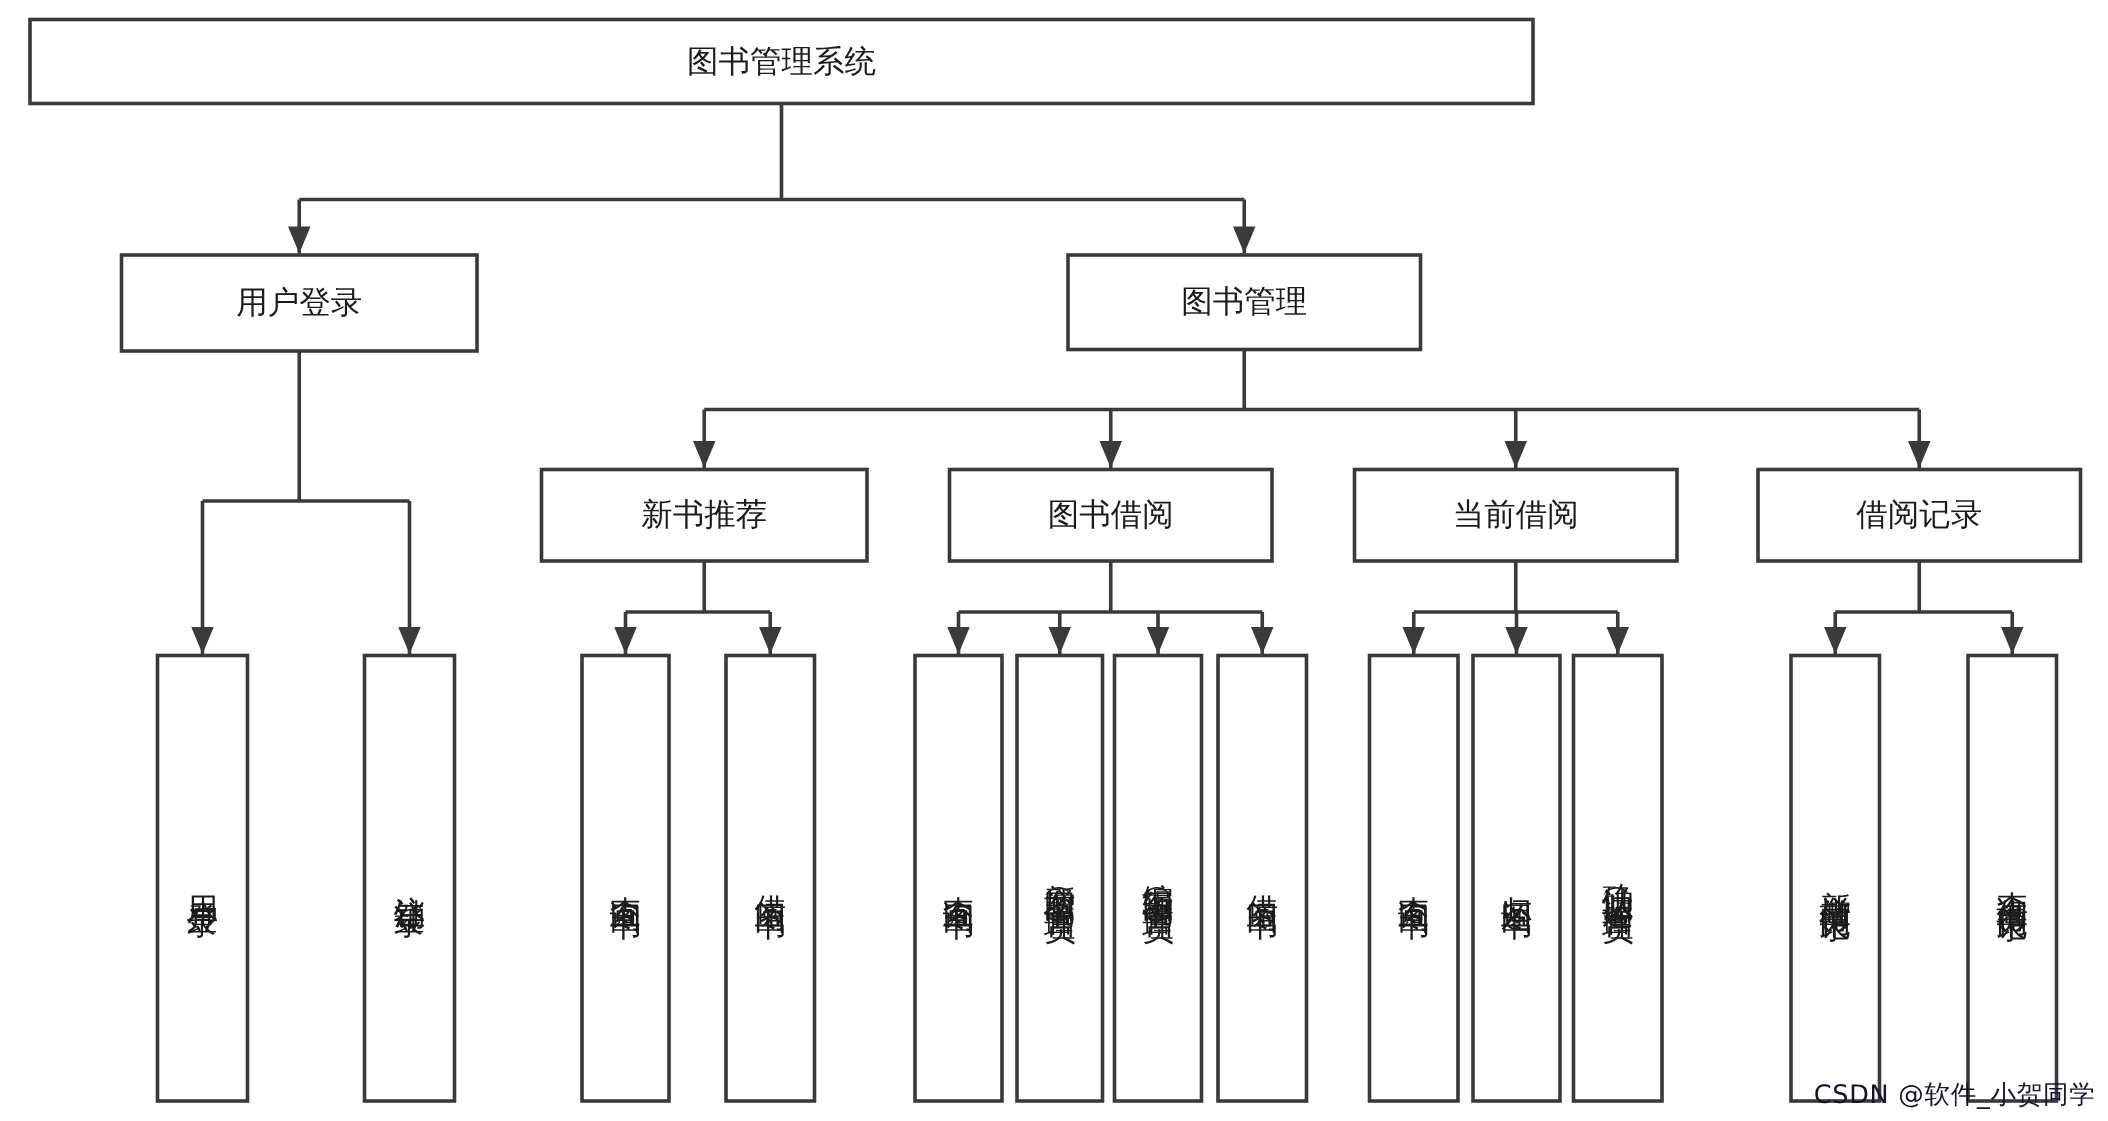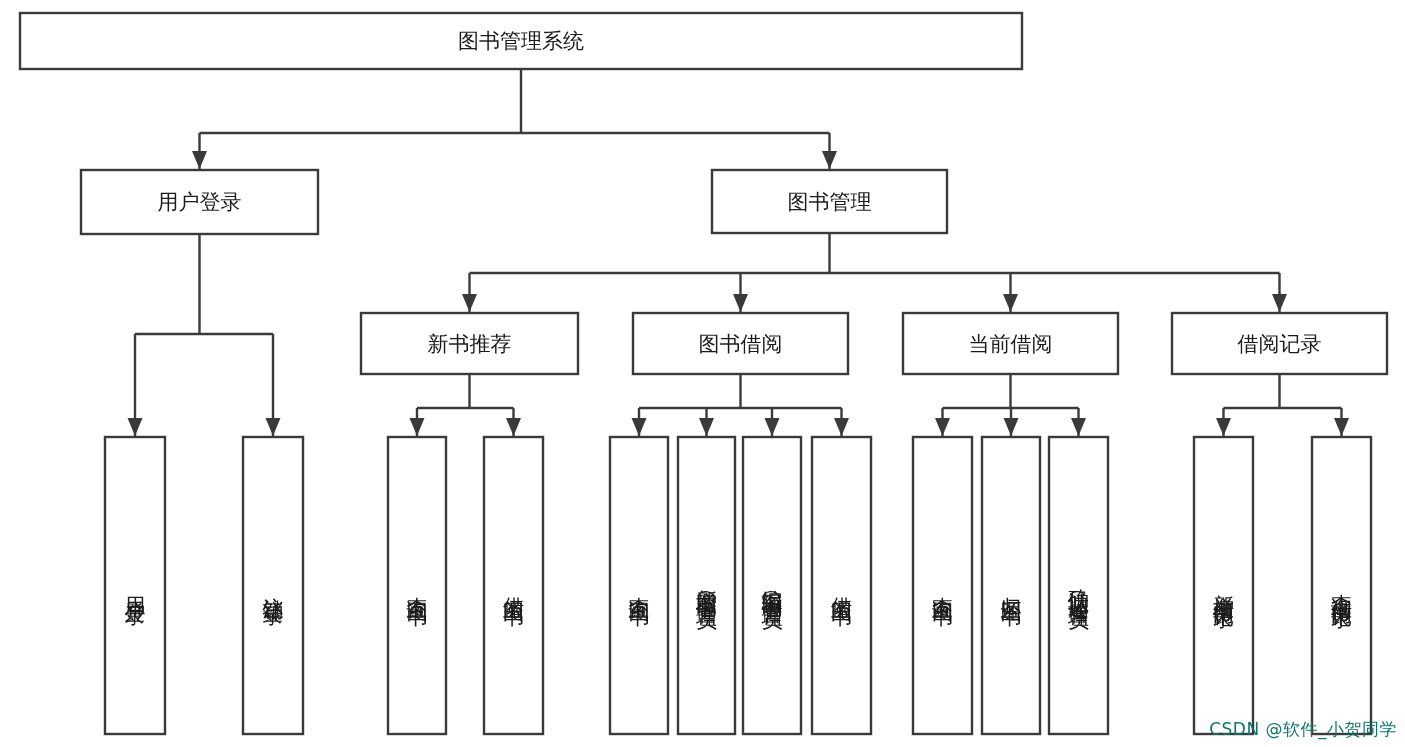--- a/index.html
+++ b/index.html
@@ -67,21 +67,21 @@
     text-align: center;
     pointer-events: none;
     user-select: none;
   }
   .watermark {
     position: absolute;
     right: 8px;
     bottom: 6px;
     font-family: "DejaVu Sans", "Liberation Sans", sans-serif;
     font-size: 17px;
-    color: #0f766e;
+    color: #0f172a;
     letter-spacing: 0.5px;
     white-space: nowrap;
   }
 </style>
 </head>
 <body>
 
 <div id="diagram-root">
 
   <svg id="diagram-canvas" viewBox="0 0 1405 747">

